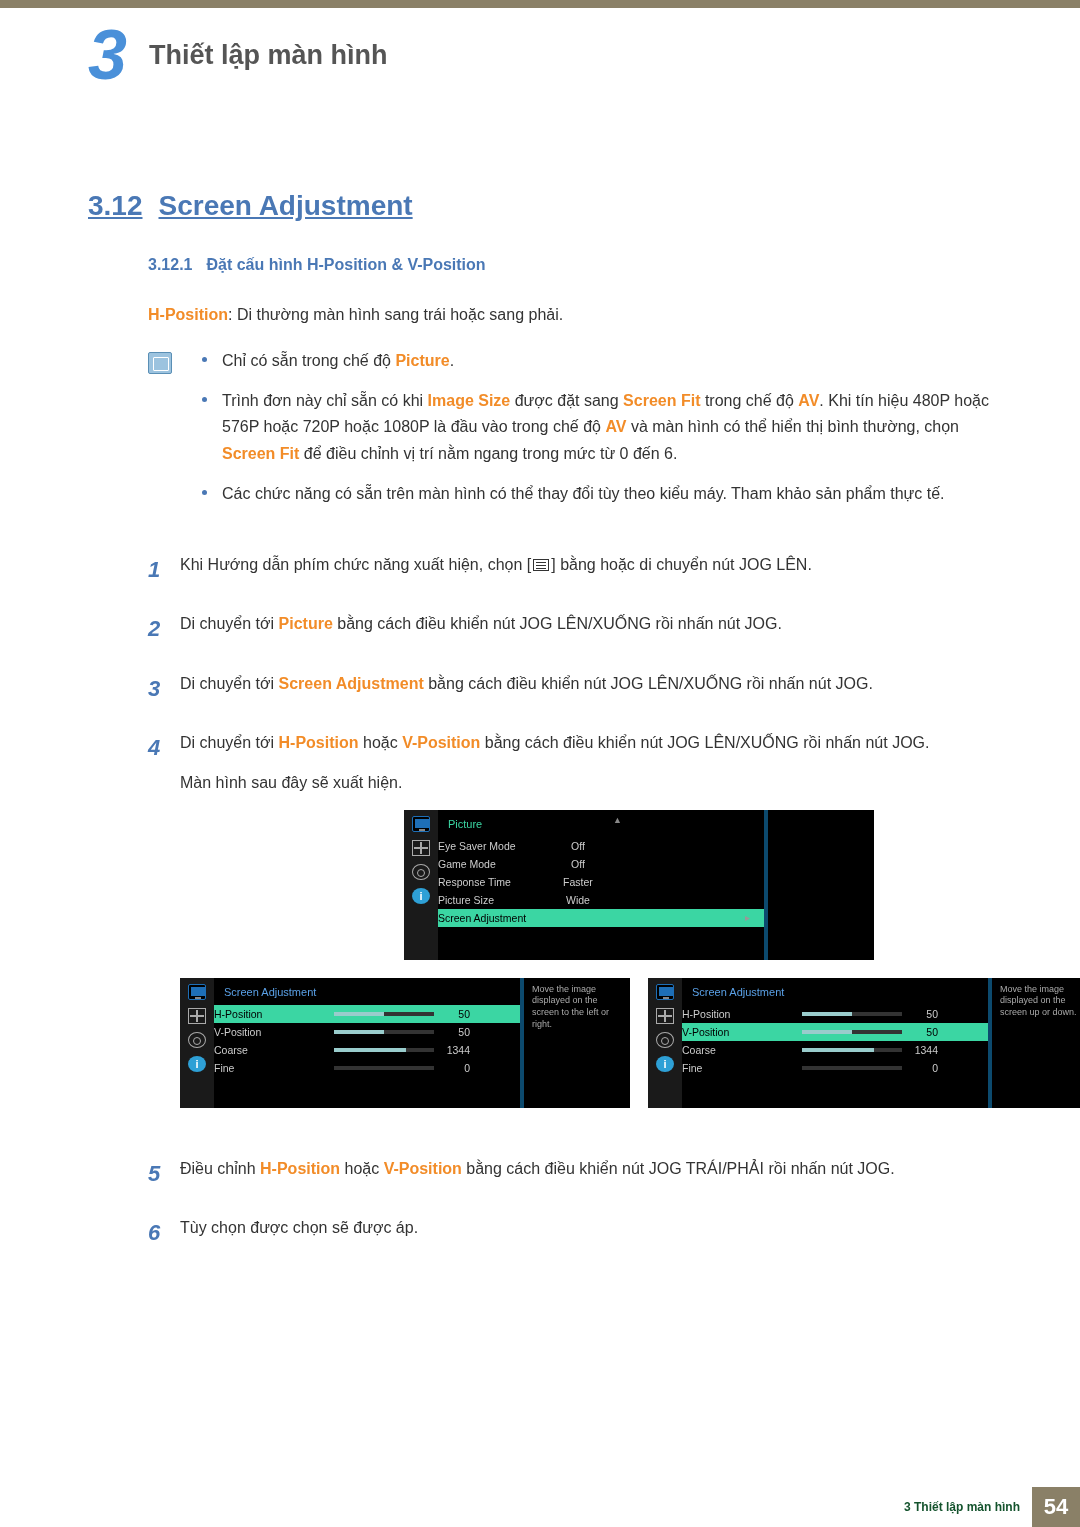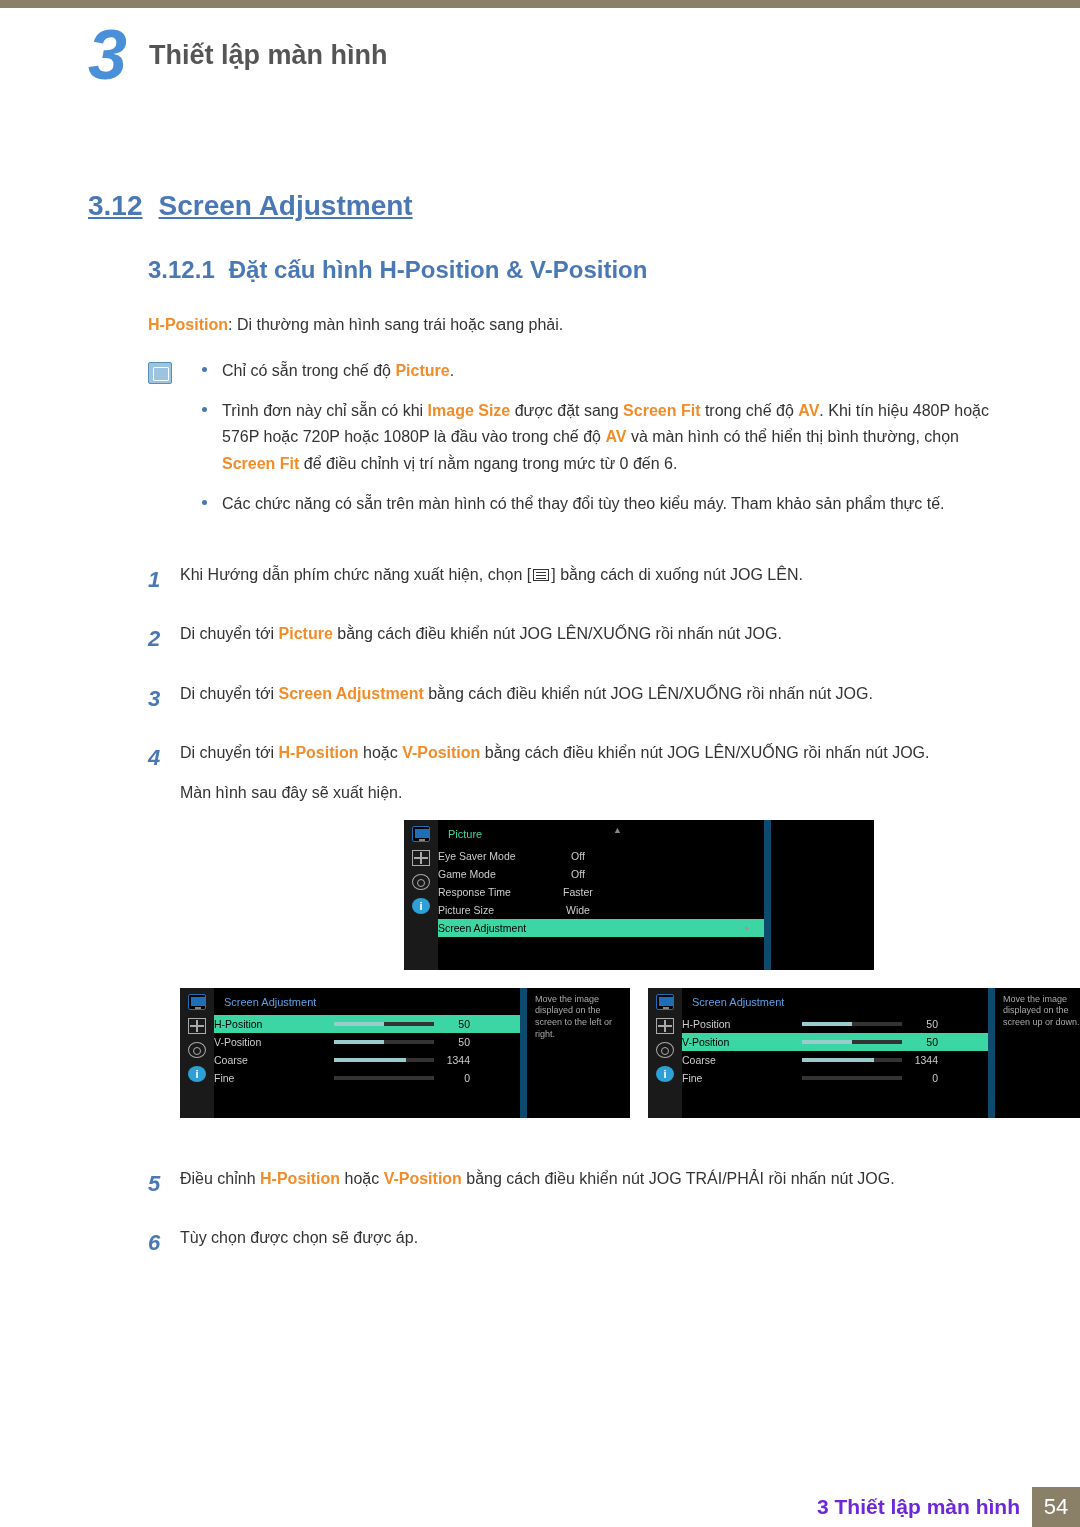--- a/index.html
+++ b/index.html
@@ -20,21 +20,21 @@
     color: #4a90d9; font-size: 70px; font-weight: bold; font-style: italic;
     margin-right: 22px; line-height: 1;
   }
   .chapter-title { color: #555; font-size: 27px; font-weight: bold; }
   .section { padding: 60px 85px 0 88px; }
   .sec-head {
     color: #4a78b5; font-size: 28px; font-weight: bold; margin-bottom: 34px; margin-top: 40px; text-decoration: underline;
   }
   .sec-num { margin-right: 16px; }
   .subsec-head {
-    color: #4a78b5; font-size: 24px; font-weight: bold; margin: 0 0 28px 60px;
+    color: #4a78b5; font-size: 16px; font-weight: bold; margin: 0 0 28px 60px;
   }
   .subsec-num { margin-right: 14px; }
   .body-text { margin: 0 0 20px 60px; line-height: 1.6; font-size:16px;}
   .orange { color: #f28c28; font-weight: bold; }
   .note-row { display: flex; margin-left: 60px; margin-bottom: 30px; }
   .note-icon {
     width: 24px; height: 22px; background: #9cc3df; border:1px solid #5a8fb5;
     position: relative; margin-top:4px; flex-shrink:0; border-radius:2px;
   }
   .note-icon::after{
@@ -86,29 +86,29 @@
   .osd-arrow{position:absolute;top:3px;left:175px;color:#888;font-size:9px;}
   .osd-row{display:flex;align-items:center;height:18px;font-size:10.5px;}
   .osd-row.hl{background:#3bd6a3;color:#000;}
   .osd-row .lbl{width:120px;}
   .osd-row .val{width:60px;text-align:center;padding-right:20px;}
   .osd-row .bar{width:100px;height:4px;background:#333;margin-right:8px;position:relative;}
   .osd-row .bar::after{content:"";position:absolute;left:0;top:0;height:100%;background:#9cc;width:var(--fill,50%);}
   .osd-row .barval{width:40px;text-align:right;padding-right:12px;}
   .osd-arrow-r{color:#999;font-size:10px;margin-left:auto;margin-right:14px;}
 
-  .osd-help{width:110px;font-size:9px;color:#aaa;padding:6px 8px;line-height:1.3;border-left:7px solid #0c4a6e;}
+  .osd-help{width:110px;font-size:9px;color:#aaa;padding:6px 8px;line-height:1.3;border-left:4px solid #0c4a6e;}
 
   .footer{
     position:absolute; bottom:0; left:0; width:100%; height:40px;
     display:flex; justify-content:flex-end; align-items:center; padding-right:0;
   }
-  .footer-title{color:#6d28d9;font-weight:bold;font-size:21px;margin-right:12px;}
+  .footer-title{color:#14532d;font-weight:bold;font-size:12px;margin-right:12px;}
   .footer-pg{
-    background:#8a8067;color:#fff;font-weight:normal;font-size:22px;
+    background:#8a8067;color:#fff;font-weight:bold;font-size:22px;
     width:48px;height:40px;display:flex;align-items:center;justify-content:center;
   }
 </style>
 </head>
 <body>
 
 <div class="top-bar"></div>
 
 <div class="chapter-header">
   <div class="chapter-num">3</div>
@@ -138,21 +138,21 @@
         <span>Trình đơn này chỉ sẵn có khi </span><span class="orange">Image Size</span><span> được đặt sang </span><span class="orange">Screen Fit</span><span> trong chế độ </span><span class="orange">AV</span><span>. Khi tín hiệu 480P hoặc 576P hoặc 720P hoặc 1080P là đầu vào trong chế độ </span><span class="orange">AV</span><span> và màn hình có thể hiển thị bình thường, chọn </span><span class="orange">Screen Fit</span><span> để điều chỉnh vị trí nằm ngang trong mức từ 0 đến 6.</span>
       </li>
       <li>Các chức năng có sẵn trên màn hình có thể thay đổi tùy theo kiểu máy. Tham khảo sản phẩm thực tế.</li>
     </ul>
   </div>
 
   <ol class="steps">
     <li>
       <span class="step-num">1</span>
       <div class="step-body">
-        <p><span>Khi Hướng dẫn phím chức năng xuất hiện, chọn [</span><span class="menu-glyph"></span><span>] bằng cách di xuống nút JOG LÊN.</span></p>
+        <p><span>Khi Hướng dẫn phím chức năng xuất hiện, chọn [</span><span class="menu-glyph"></span><span>] bằng hoặc di chuyển nút JOG LÊN.</span></p>
       </div>
     </li>
     <li>
       <span class="step-num">2</span>
       <div class="step-body">
           <p><span>Di chuyển tới </span><span class="orange">Picture</span><span> bằng cách điều khiển nút JOG LÊN/XUỐNG rồi nhấn nút JOG.</span></p>
         </div>
     </li>
     <li>
       <span class="step-num">3</span>

